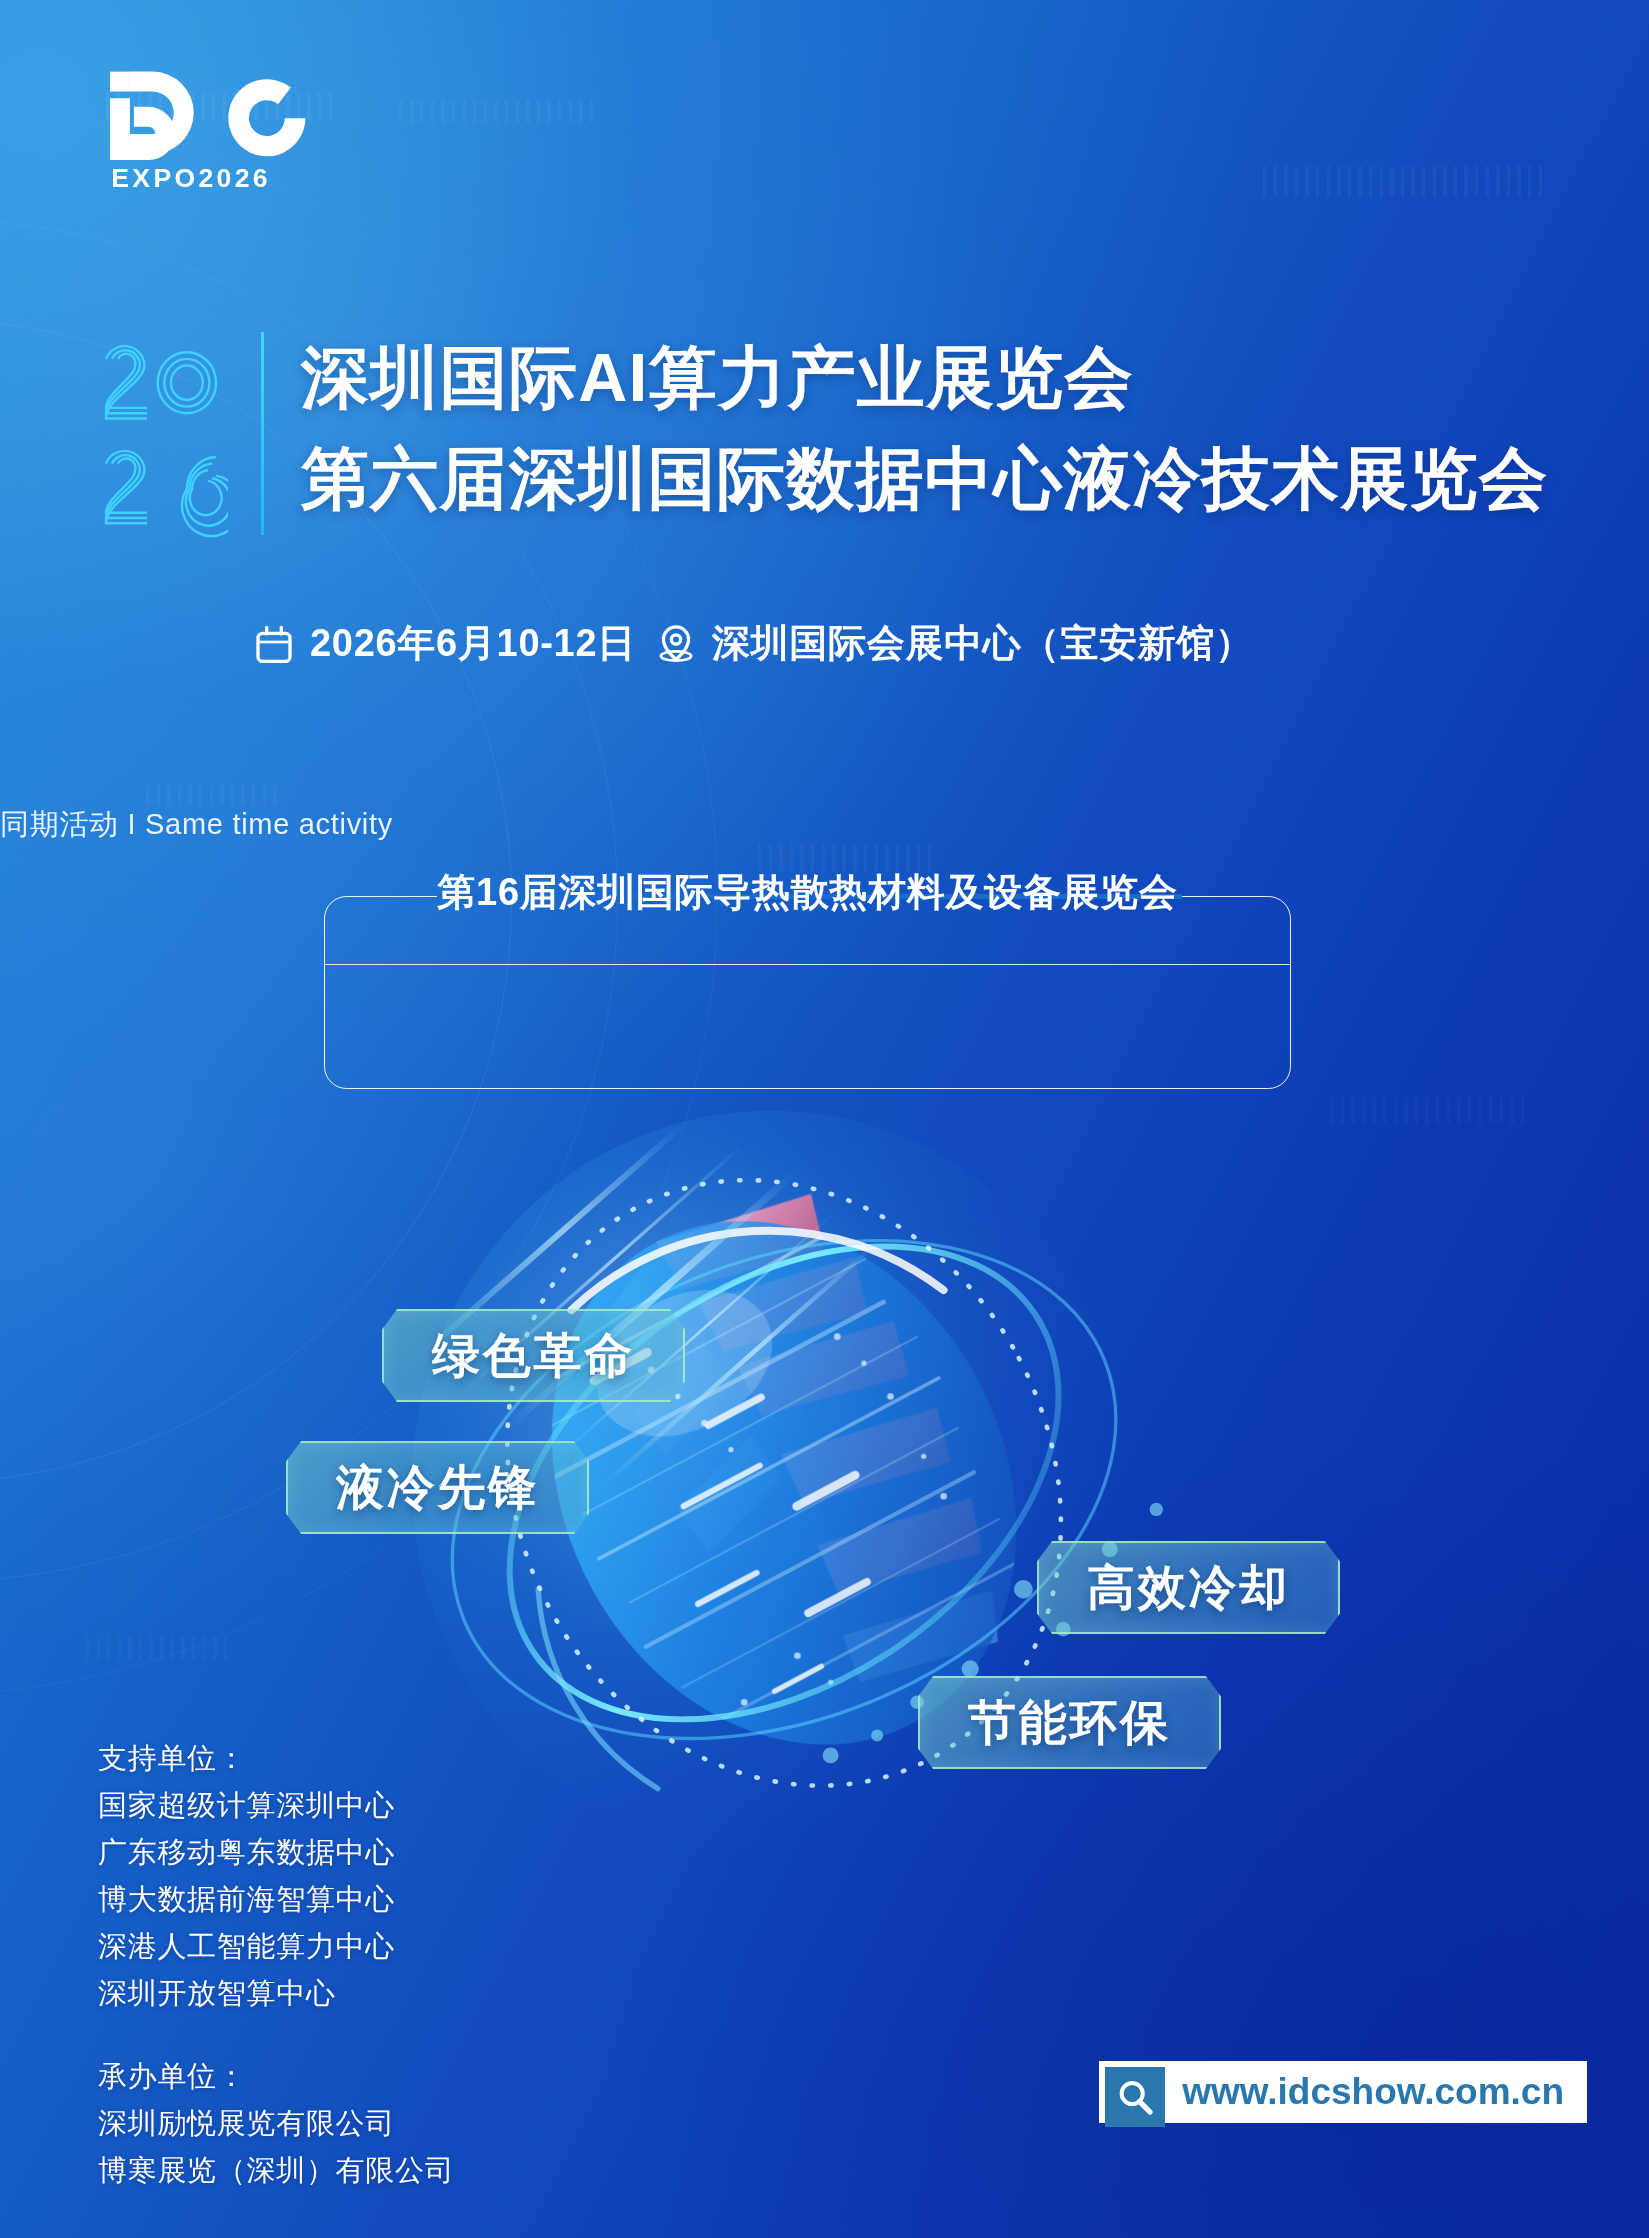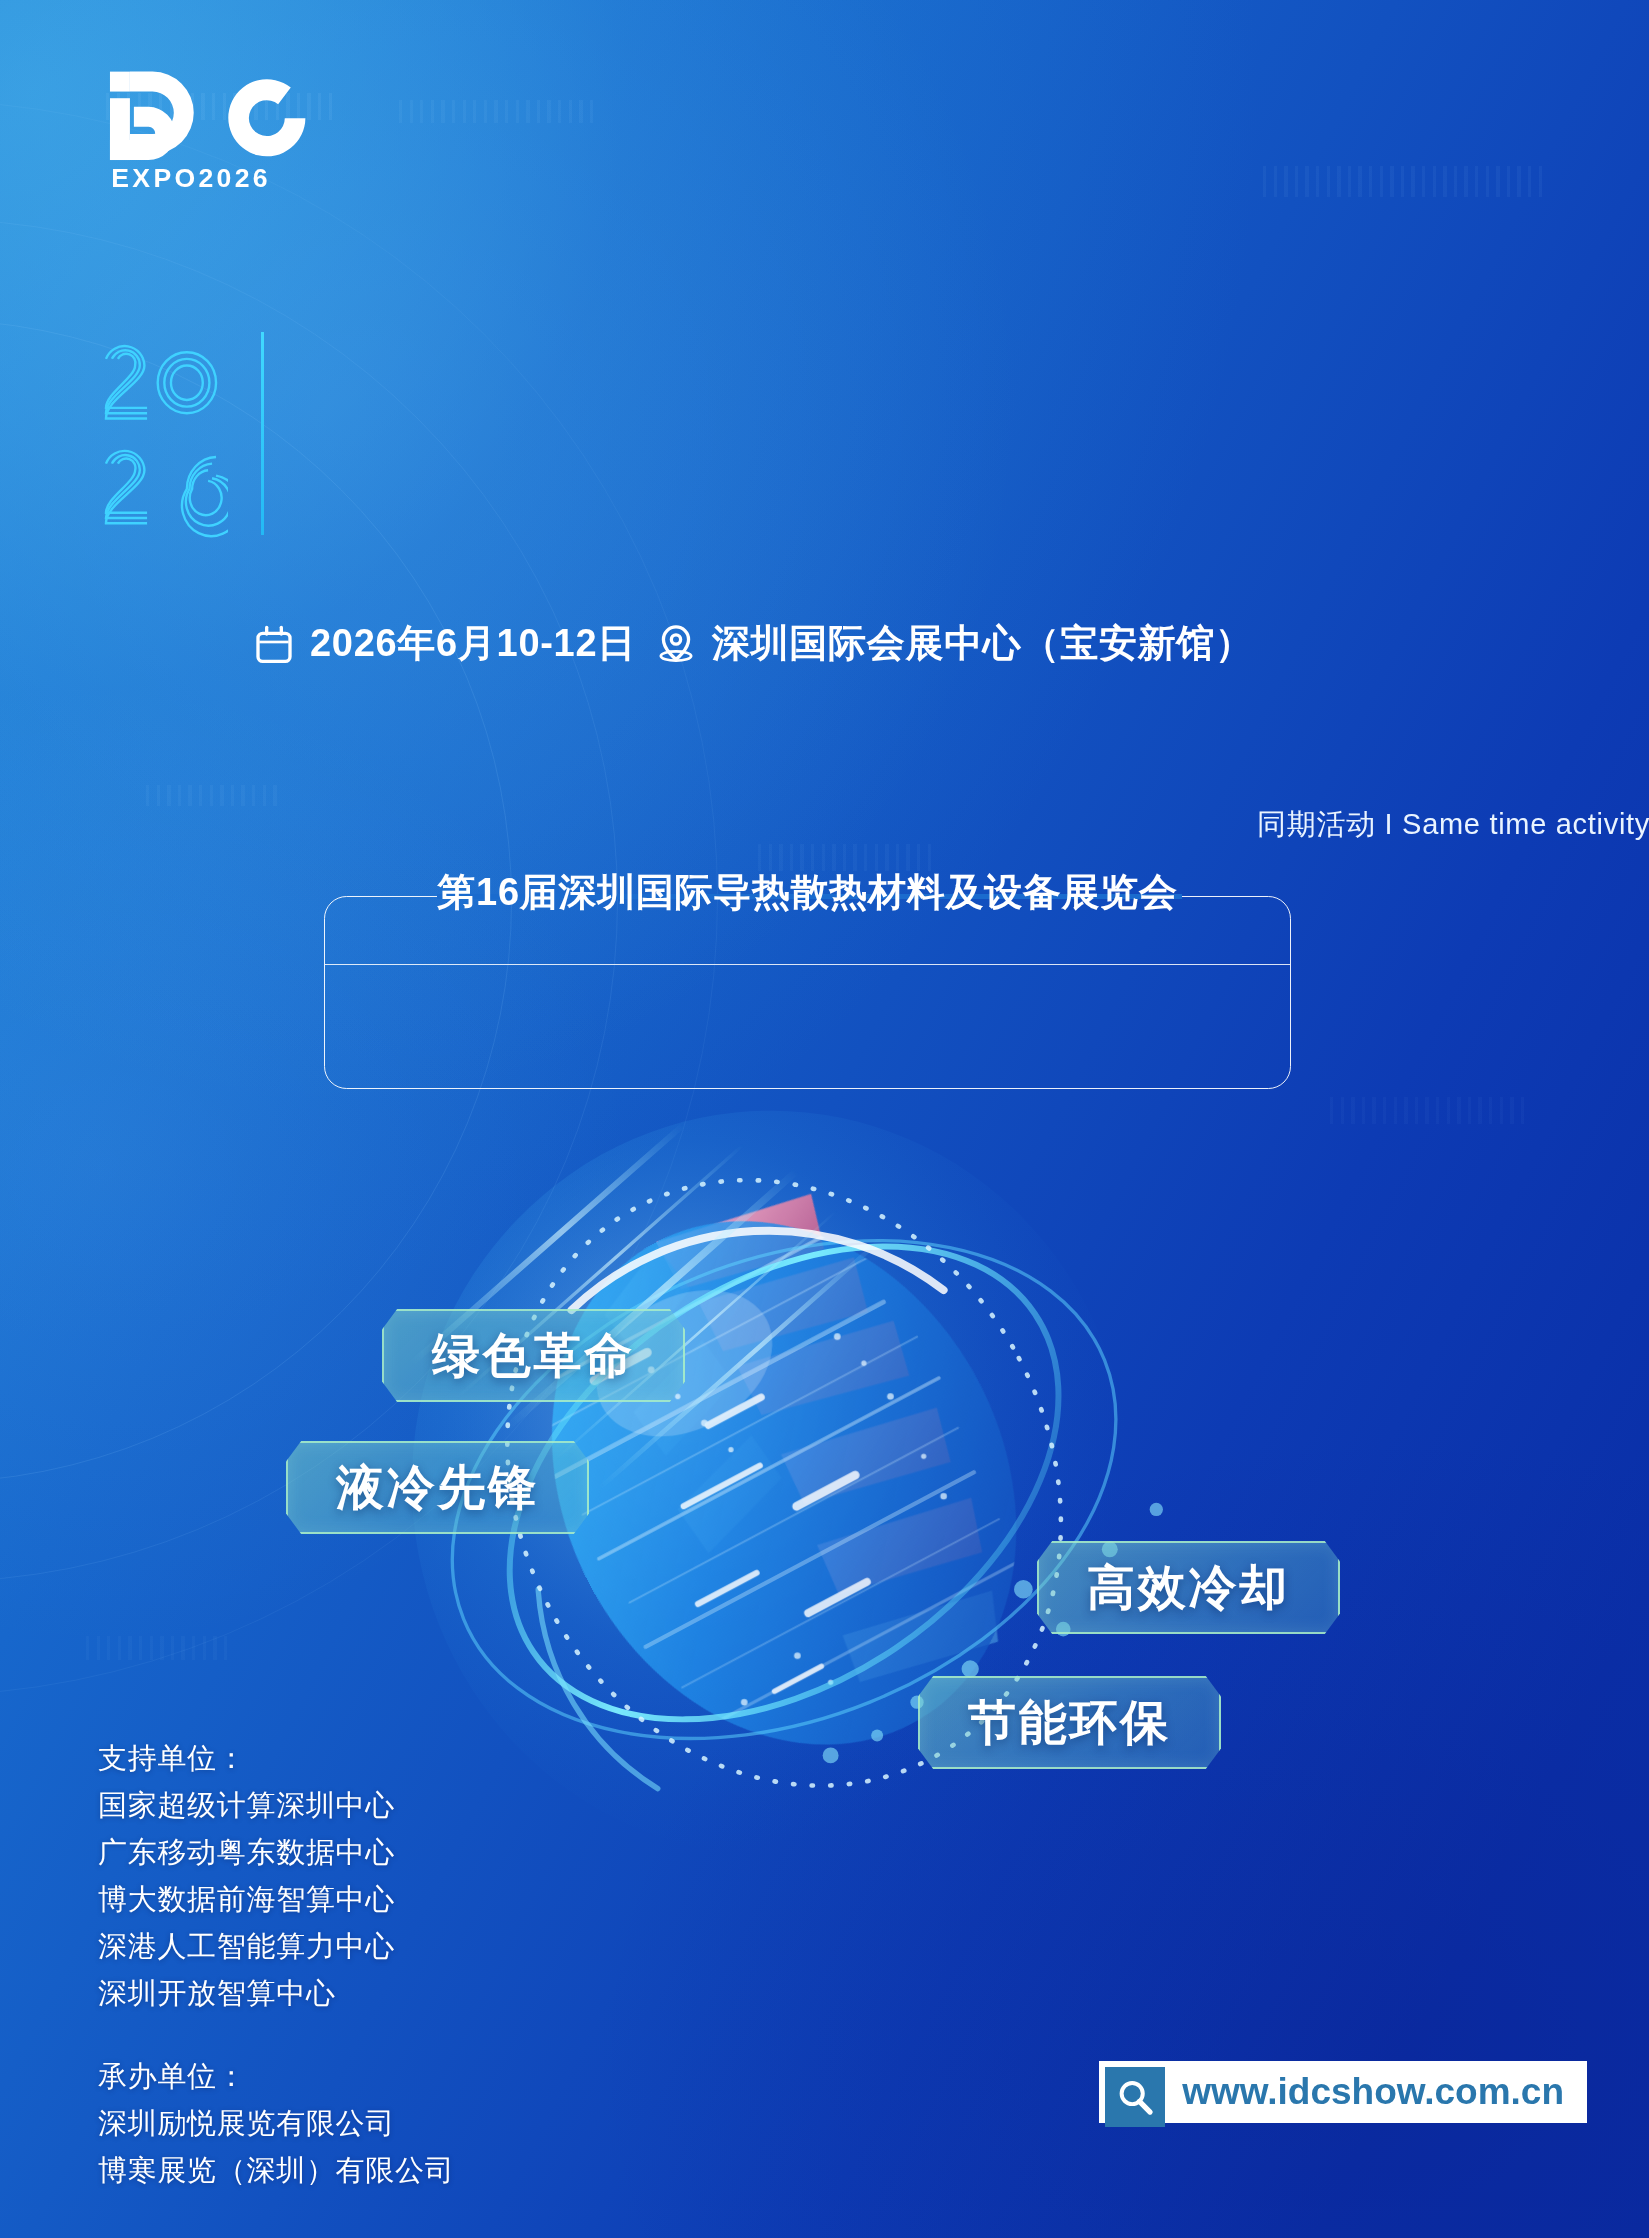--- a/index.html
+++ b/index.html
@@ -81,21 +81,21 @@
     display:flex;align-items:center;gap:20px;
     color:#ffffff;
   }
   .meta-item{display:flex;align-items:center;gap:16px;}
   .meta-text{font-size:38px;font-weight:bold;letter-spacing:0.7px;white-space:nowrap;}
   .meta-ico{flex:0 0 auto;display:block;}
 
   
   .same-label{
     position:absolute;left:0;right:0;top:805px;
-    text-align:right;color:#eaf4ff;
+    text-align:left;color:#eaf4ff;
     font-size:29px;letter-spacing:0.7px;
   }
   .sameblock{
     position:absolute;left:324px;top:896px;width:967px;height:193px;
   }
   .sameblock .frame{
     position:absolute;inset:0;
     border:1.7px solid rgba(255,255,255,.92);
     border-radius:22.6px;
   }
@@ -225,20 +225,24 @@
         <path d="M30 206 a14 14 0 0 1 26 10 c0 18 -44 42 -44 64 h62"></path>
 
         <path d="M178 196 a46 48 0 0 0 -44 48 a44 46 0 1 0 44 -20"></path>
         <path d="M172 206 a36 38 0 0 0 -34 38 a34 36 0 1 0 34 -16"></path>
         <path d="M166 216 a26 28 0 0 0 -24 28 a24 26 0 1 0 24 -12"></path>
       </g>
     </svg>
   </div>
   <div class="title-rule"></div>
 
+  <div class="titles">
+    <div class="title-line">深圳国际AI算力产业展览会</div>
+    <div class="title-line">第六届深圳国际数据中心液冷技术展览会</div>
+  </div>
 
   <div class="meta">
     <div class="meta-item">
       <svg class="meta-ico" width="40" height="40" viewBox="0 0 60 60" aria-hidden="true">
         <rect x="6" y="14" width="48" height="42" rx="7" fill="none" stroke="#ffffff" stroke-width="5"></rect>
         <line x1="19" y1="5" x2="19" y2="15" stroke="#ffffff" stroke-width="5" stroke-linecap="round"></line>
         <line x1="41" y1="5" x2="41" y2="15" stroke="#ffffff" stroke-width="5" stroke-linecap="round"></line>
         <line x1="8" y1="27" x2="52" y2="27" stroke="#ffffff" stroke-width="4"></line>
       </svg>
       <span class="meta-text">2026年6月10-12日</span>

